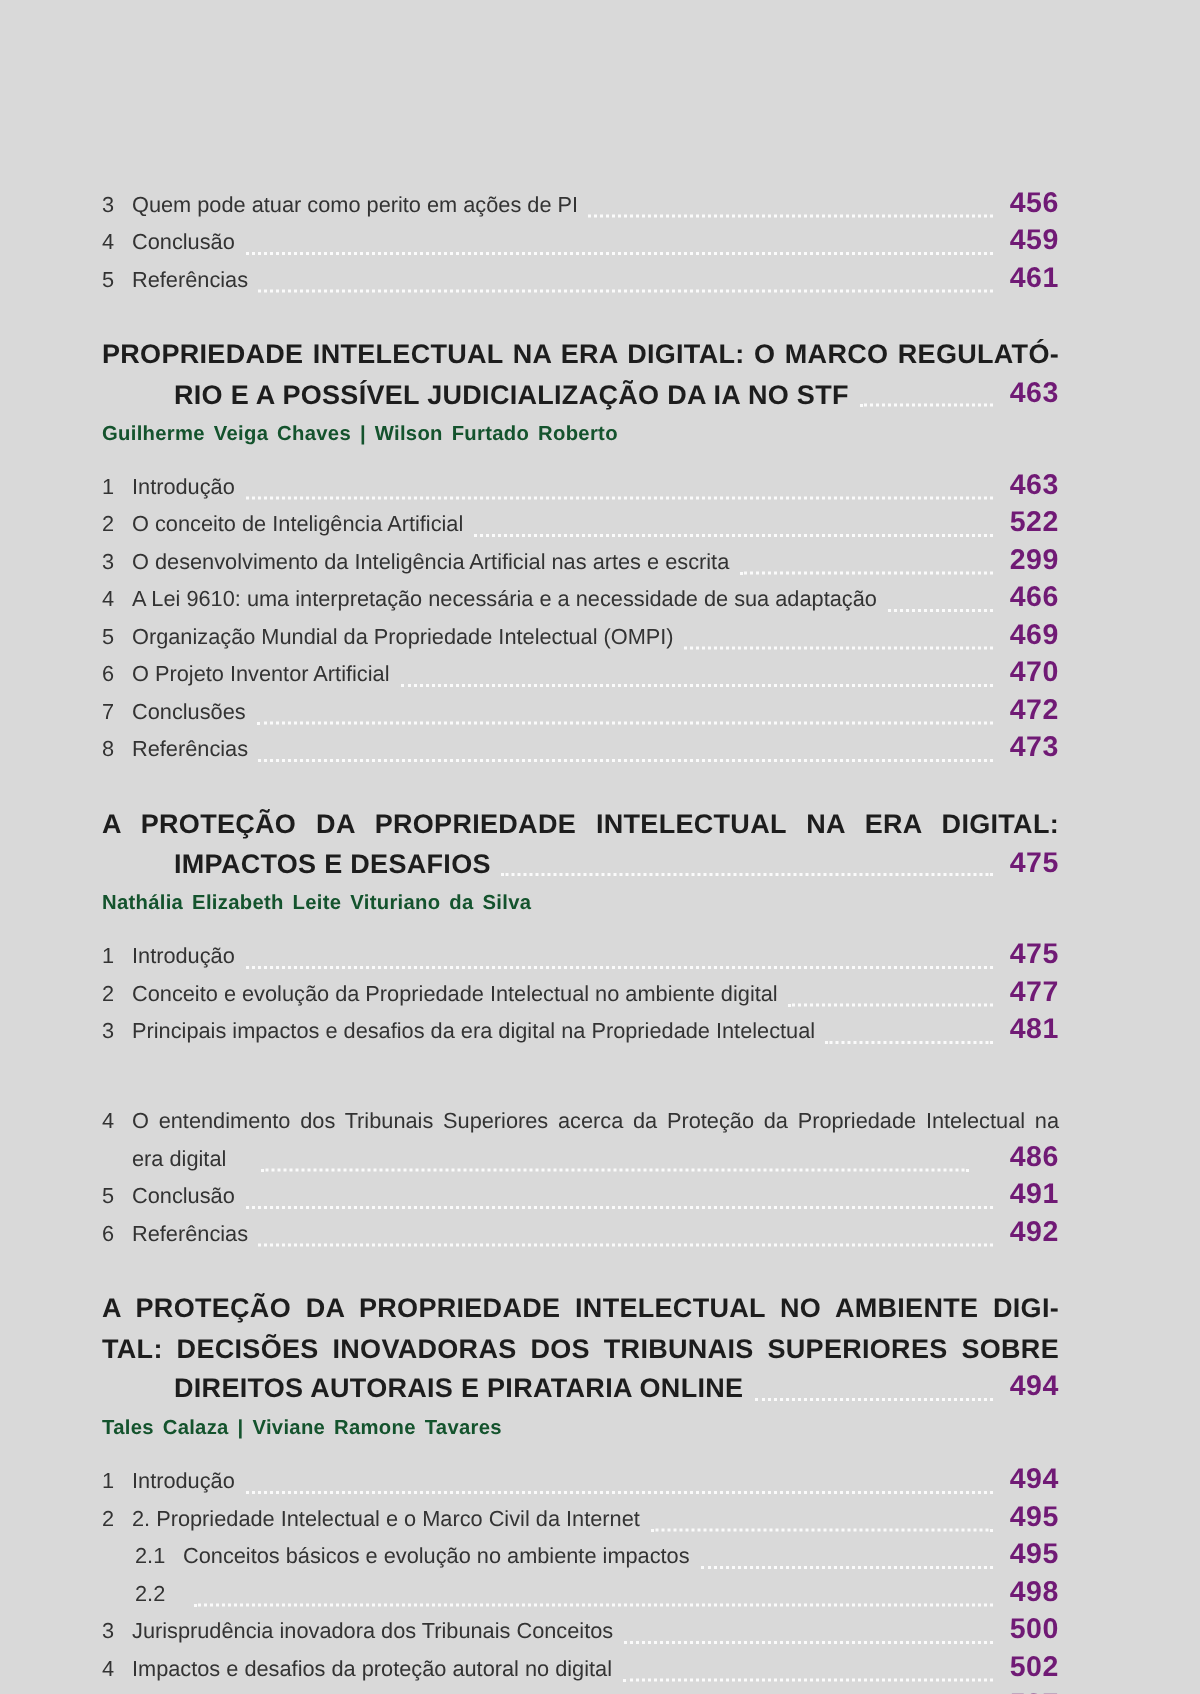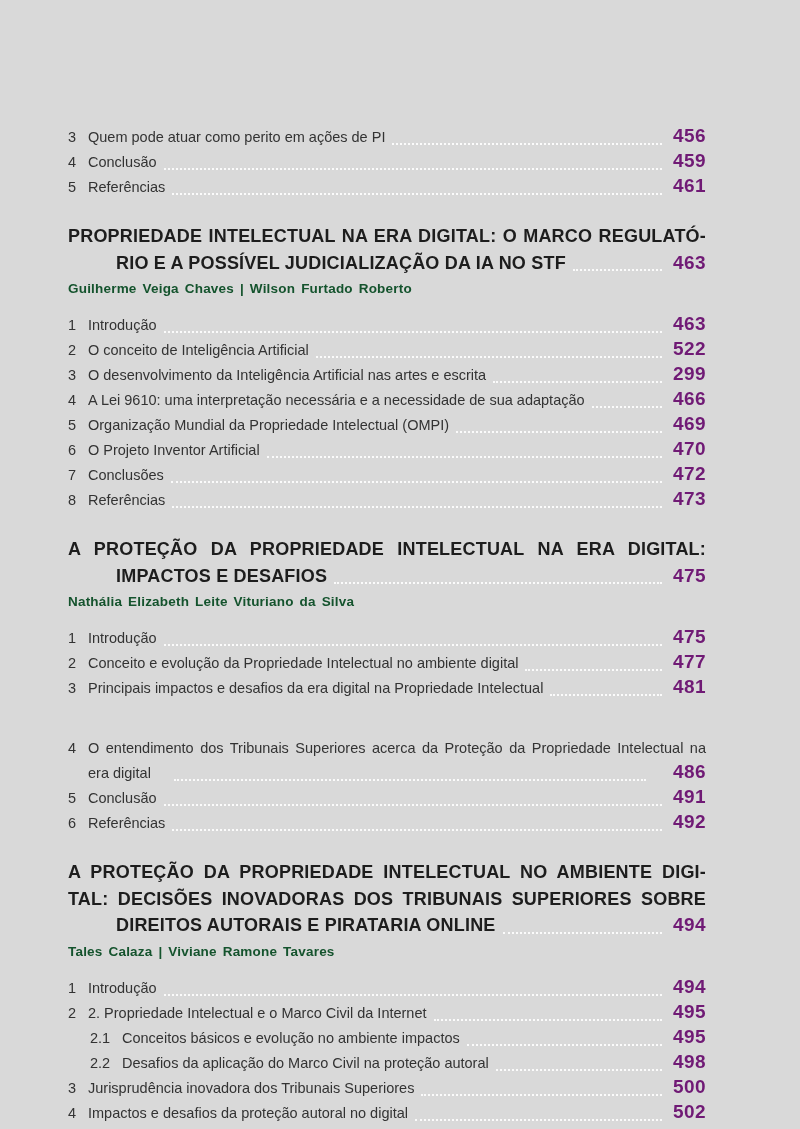--- a/index.html
+++ b/index.html
@@ -264,27 +264,26 @@
             <span class="pagenum">495</span>
           </div>
           <div class="toc-entry sub">
             <span class="num">2.1</span>
             <span class="text">Conceitos básicos e evolução no ambiente impactos</span>
             <span class="leader"></span>
             <span class="pagenum">495</span>
           </div>
           <div class="toc-entry sub">
             <span class="num">2.2</span>
-            <span class="text">Desafios da aplicação do Marco Civil na proteção autoral</span>
             <span class="leader"></span>
             <span class="pagenum">498</span>
           </div>
           <div class="toc-entry">
             <span class="num">3</span>
-            <span class="text">Jurisprudência inovadora dos Tribunais Superiores</span>
+            <span class="text">Jurisprudência inovadora dos Tribunais Conceitos</span>
             <span class="leader"></span>
             <span class="pagenum">500</span>
           </div>
           <div class="toc-entry">
             <span class="num">4</span>
             <span class="text">Impactos e desafios da proteção autoral no digital</span>
             <span class="leader"></span>
             <span class="pagenum">502</span>
           </div>
           <div class="toc-entry">

